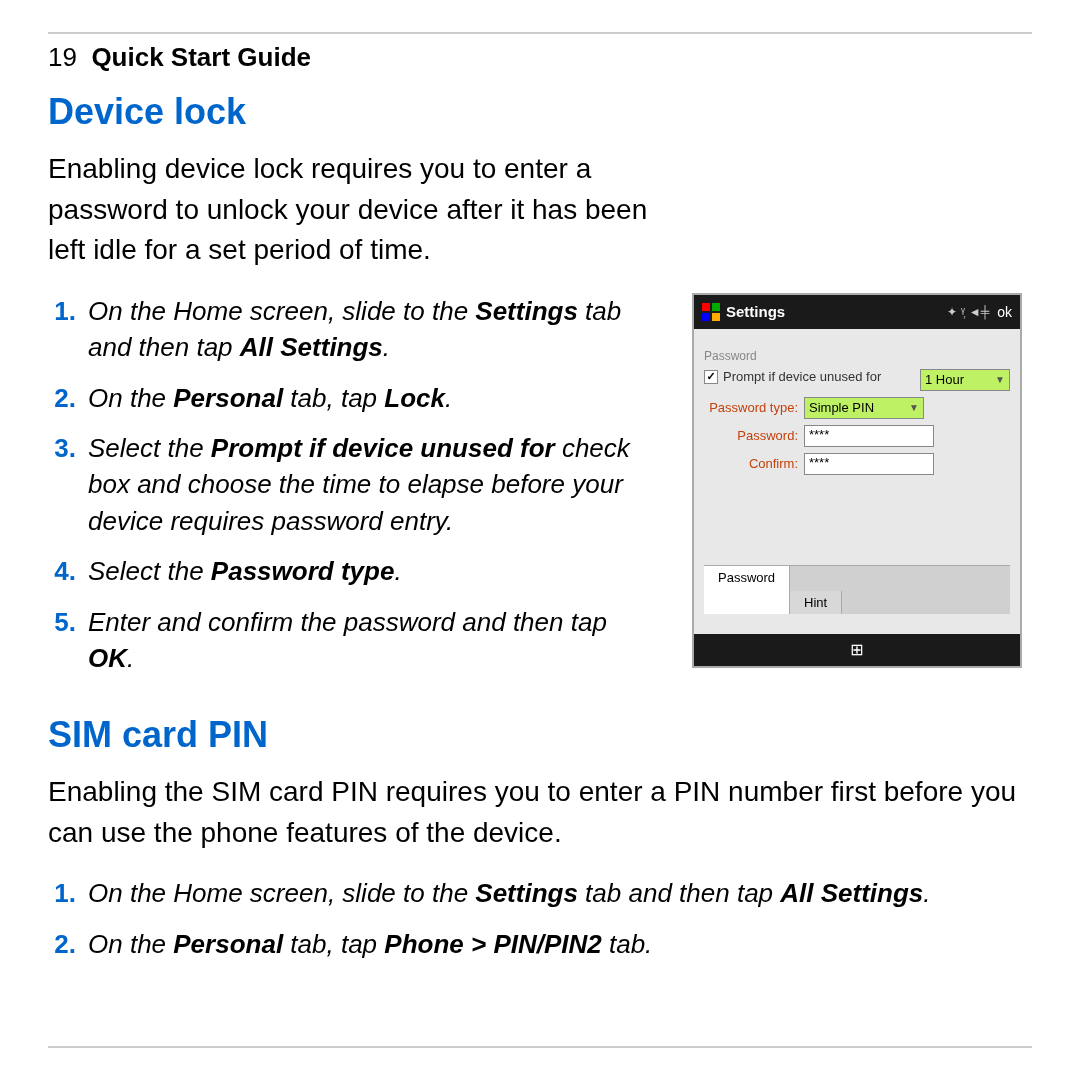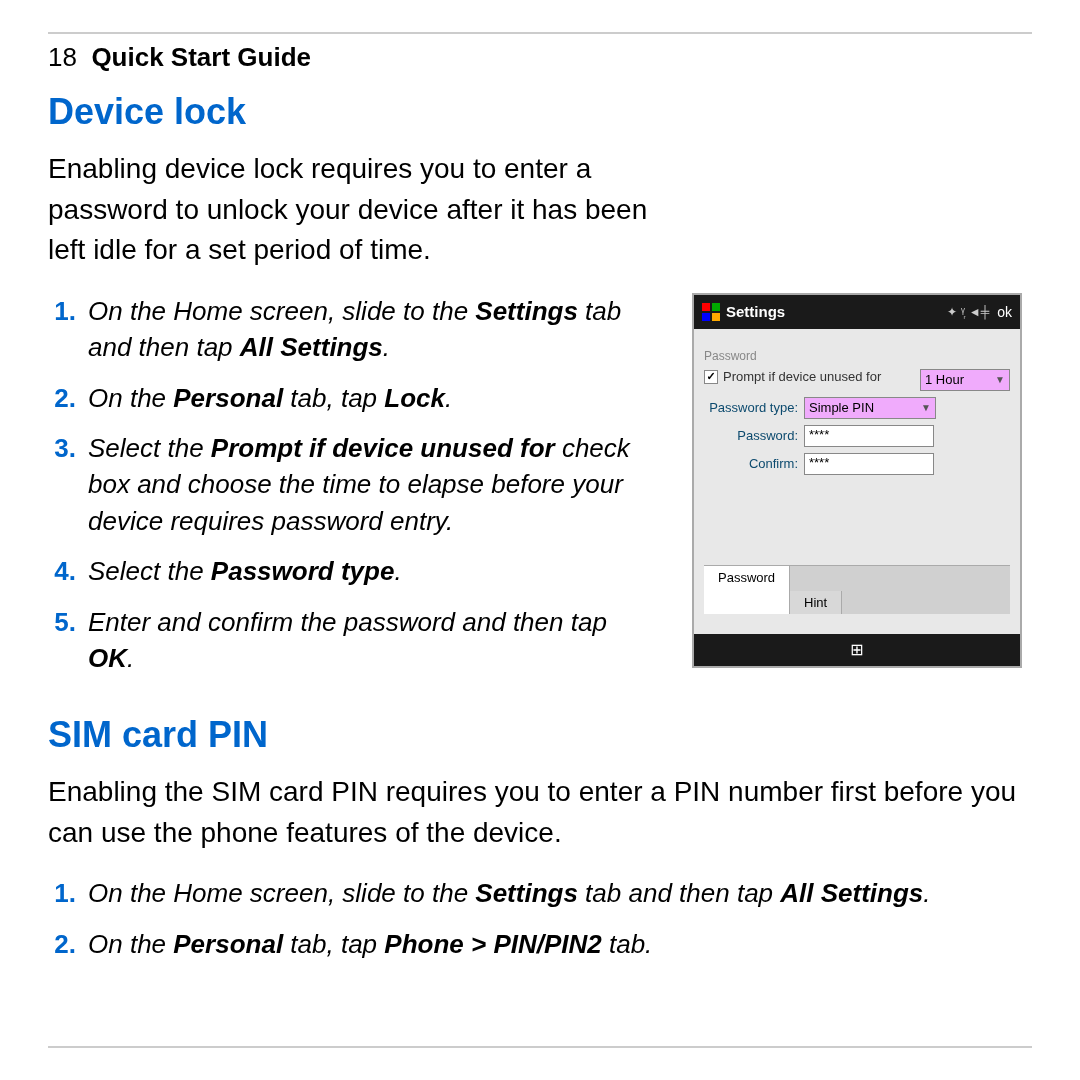--- a/index.html
+++ b/index.html
@@ -136,21 +136,21 @@
       font-weight: normal;
     }
     .form-row {
       display: flex;
       align-items: center;
       margin-bottom: 6px;
       font-size: 13px;
     }
     .form-row-label {
       font-size: 13px;
-      color: #0c4a6e;
+      color: #c2410c;
       min-width: 100px;
       text-align: right;
       padding-right: 6px;
     }
     .form-checkbox-row {
       display: flex;
       align-items: flex-start;
       margin-bottom: 6px;
       font-size: 13px;
     }
@@ -171,21 +171,21 @@
       color: #000;
       font-weight: bold;
     }
     .checkbox-label {
       flex: 1;
       font-size: 13px;
       color: #333;
       line-height: 1.3;
     }
     .dropdown {
-      background: #f0abfc;
+      background: #bef264;
       border: 1px solid #888;
       font-size: 13px;
       padding: 1px 4px;
       display: inline-flex;
       align-items: center;
       justify-content: space-between;
       width: 90px;
       height: 22px;
     }
     .dropdown-arrow {
@@ -241,21 +241,21 @@
       max-width: 100%;
     }
   </style>
 </head>
 <body>
 
 <div class="page">
   <div class="top-rule"></div>
 
   <div class="page-header">
-    <span class="page-number">18</span>&nbsp;&nbsp;<span>Quick Start Guide</span>
+    <span class="page-number">19</span>&nbsp;&nbsp;<span>Quick Start Guide</span>
   </div>
 
   <div class="section-title">Device lock</div>
 
   <div class="intro-text">Enabling device lock requires you to enter a password to unlock your device after it has been left idle for a set period of time.</div>
 
   <div class="content-area">
 
     <div class="steps-col">
       <ol class="step-list">
@@ -328,21 +328,21 @@
             </div>
             <span class="checkbox-label" style="margin-right:6px;">Prompt if device unused for</span>
             <div class="dropdown">
               <span>1 Hour</span>
               <span class="dropdown-arrow">▼</span>
             </div>
           </div>
 
           <div class="form-row">
             <span class="form-row-label">Password type:</span>
-            <div class="dropdown" style="width:132px;">
+            <div class="dropdown" style="width:120px;">
               <span>Simple PIN</span>
               <span class="dropdown-arrow">▼</span>
             </div>
           </div>
 
           <div class="form-row">
             <span class="form-row-label">Password:</span>
             <div class="text-input">
               <span>****</span>
             </div>

